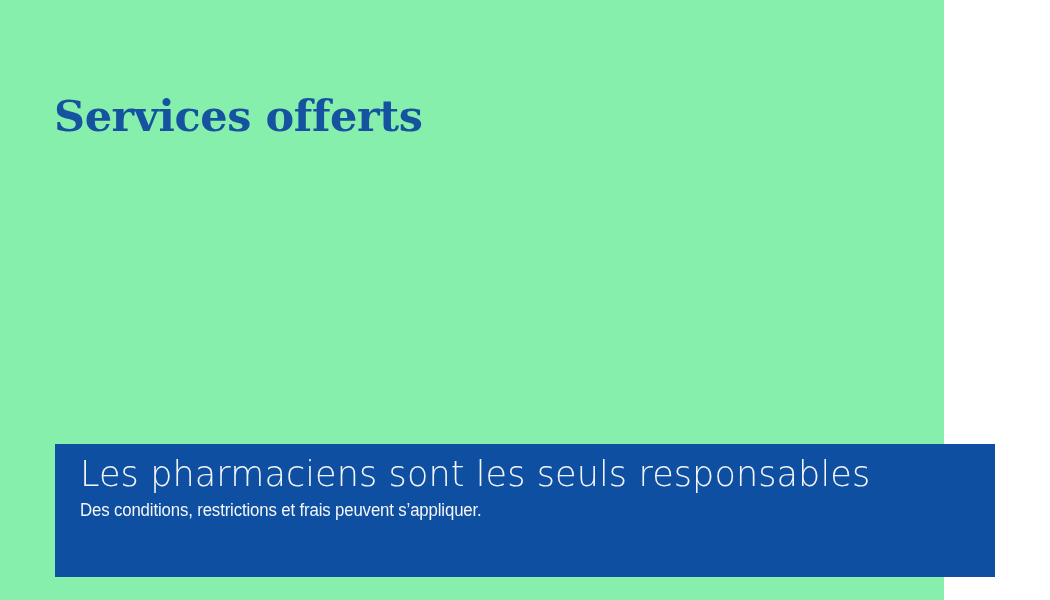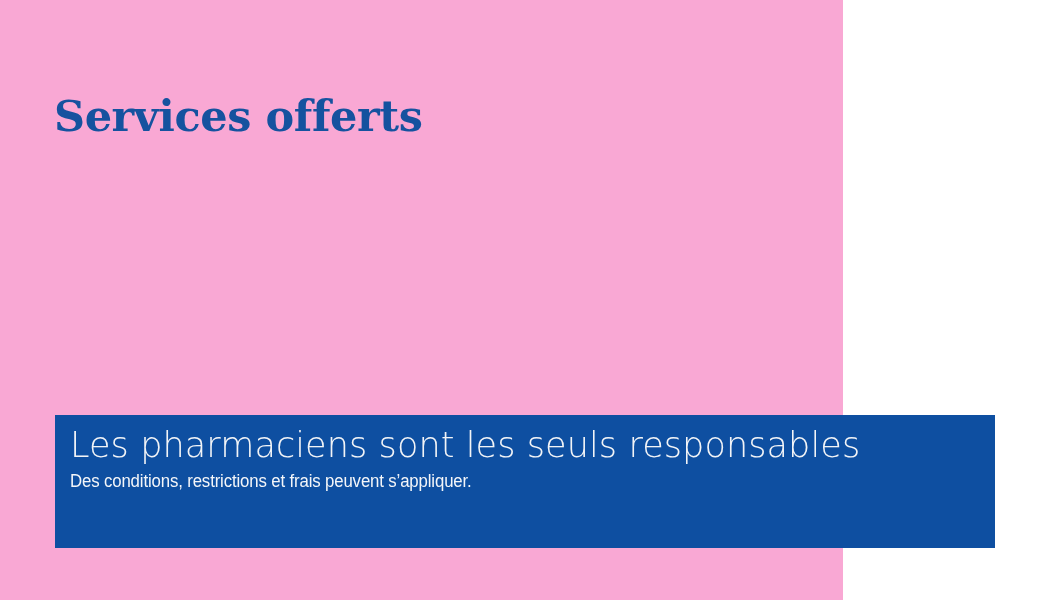--- a/index.html
+++ b/index.html
@@ -8,23 +8,23 @@
   }
   body {
     width: 1050px;
     height: 600px;
     background: #ffffff;
     font-family: "Liberation Sans", sans-serif;
     overflow: hidden;
   }
   .slide {
     position: relative;
-    width: 843px;
+    width: 944px;
     height: 600px;
-    background: #f9a8d4;
+    background: #86efac;
   }
 
   
   .slide-title {
     position: absolute;
     left: 54px;
     top: 62px;
     font-family: "DejaVu Serif", "Liberation Serif", serif;
     font-weight: 700;
     font-size: 43px;
@@ -41,26 +41,26 @@
     top: 130px;
     width: 941px;
     height: 296px;
     background: transparent;
   }
 
   
   .notice-banner {
     position: absolute;
     left: 55px;
-    top: 415px;
+    top: 444px;
     width: 940px;
     height: 133px;
     background: #0E4FA1;
     box-sizing: border-box;
-    padding: 9px 0 0 15px;
+    padding: 9px 0 0 25px;
   }
   .notice-headline {
     font-family: "DejaVu Sans", "Liberation Sans", sans-serif;
     font-weight: 300;
     font-size: 35px;
     line-height: 43px;
     color: #F2F4F7;
     letter-spacing: 0.1px;
     white-space: nowrap;
   }

